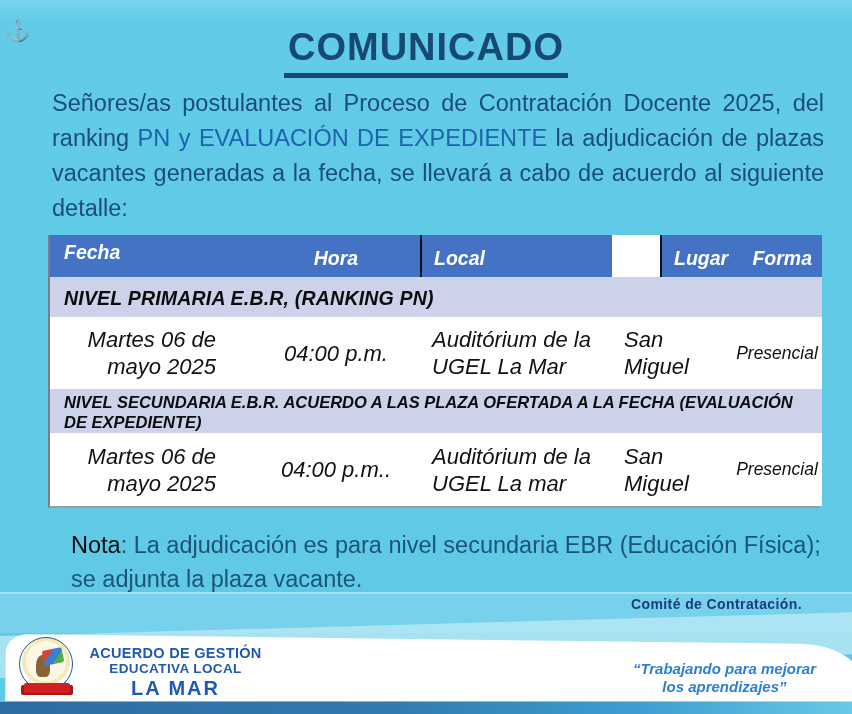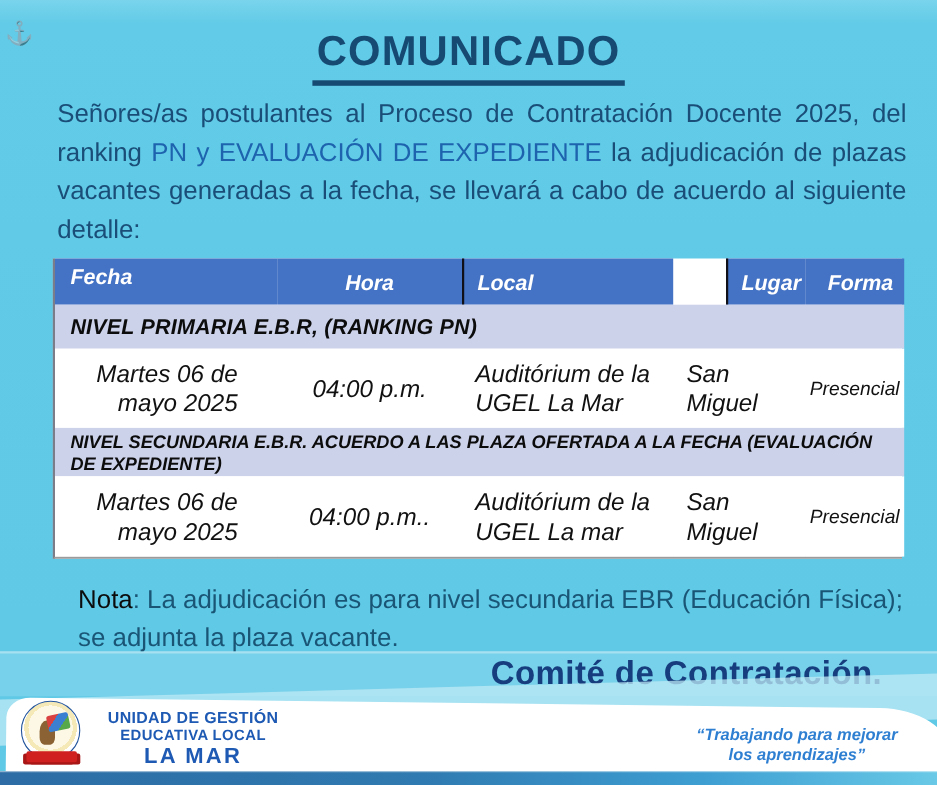--- a/index.html
+++ b/index.html
@@ -77,21 +77,21 @@
 
   
   .nota {
     position:absolute; left:52px; top:528px; width:780px;
     font-size:23.5px; line-height:34px; color:#1a5576;margin-left:19px;
   }
   .nota .nlabel { color:#0c0c0c; }
 
   .signature {
     position:absolute; right:50px; top:596px;
-    font-size:30px; font-weight:bold; color:#163d7d; letter-spacing:0.4px;
+    font-size:14px; font-weight:bold; color:#163d7d; letter-spacing:0.4px;
   }
 
   
   .footer-stripe {
     position:absolute; left:-20px; top:624px; width:900px; height:42px;
     background:rgba(190,233,246,0.75); transform:rotate(-1.6deg); z-index:1;
   }
   .footer-band {
     position:absolute; left:6px; top:634px; width:858px; height:78px;
     background:#ffffff; z-index:2;
@@ -198,21 +198,21 @@
   <div class="footer-band"></div>
 
   <div class="footer-content">
     <div class="logo">
       <span class="seal"></span>
       <span class="figure"></span>
       <span class="flag"></span>
       <span class="ribbon"></span>
     </div>
     <div class="org">
-      <div class="l1">UNIDAD DE GESTIÓN</div>
+      <div class="l1">ACUERDO DE GESTIÓN</div>
       <div class="l2">EDUCATIVA LOCAL</div>
       <div class="l3">LA MAR</div>
     </div>
     <div class="slogan">
       <div>“Trabajando para mejorar</div>
       <div>los aprendizajes”</div>
     </div>
   </div>
 
   <div class="bottombar"></div>

